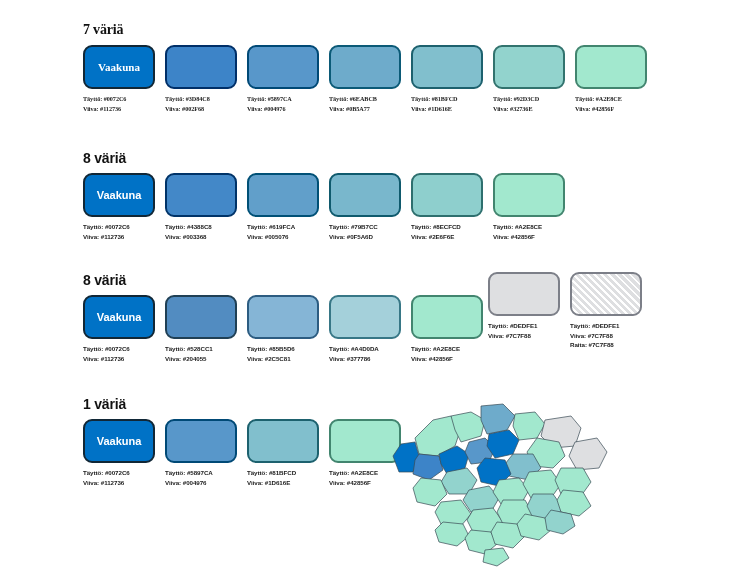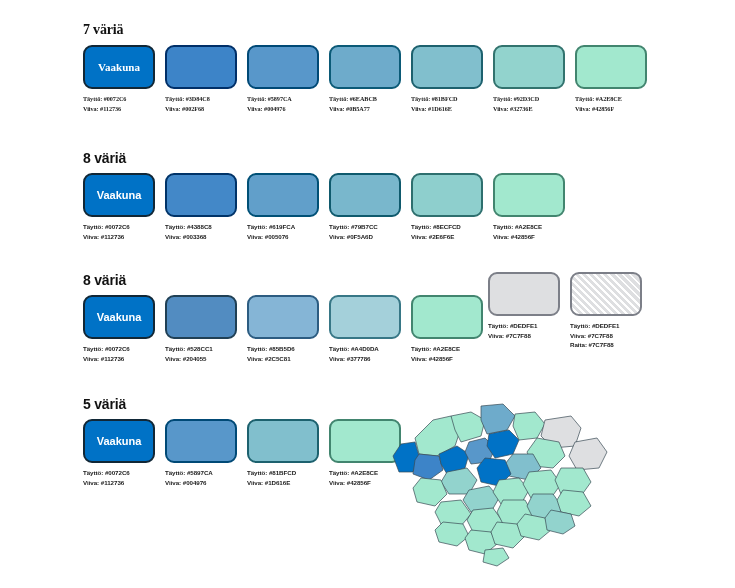--- a/index.html
+++ b/index.html
@@ -260,21 +260,21 @@
         <div class="swatch-meta">
           <div>Täyttö: #A2E8CE</div>
           <div>Viiva: #42856F</div>
         </div>
       </div>
 
     </div>
   </div>
 
   <div class="section" style="left:83px; top:396px;">
-    <div class="section-title">5 väriä</div>
+    <div class="section-title">1 väriä</div>
     <div class="swatch-row">
 
       <div class="swatch-cell">
         <div class="swatch-box" style="background:#0072C6; border:2px solid #112736;">
           <span class="swatch-label-inner">Vaakuna</span>
         </div>
         <div class="swatch-meta">
           <div>Täyttö: #0072C6</div>
           <div>Viiva: #112736</div>
         </div>

